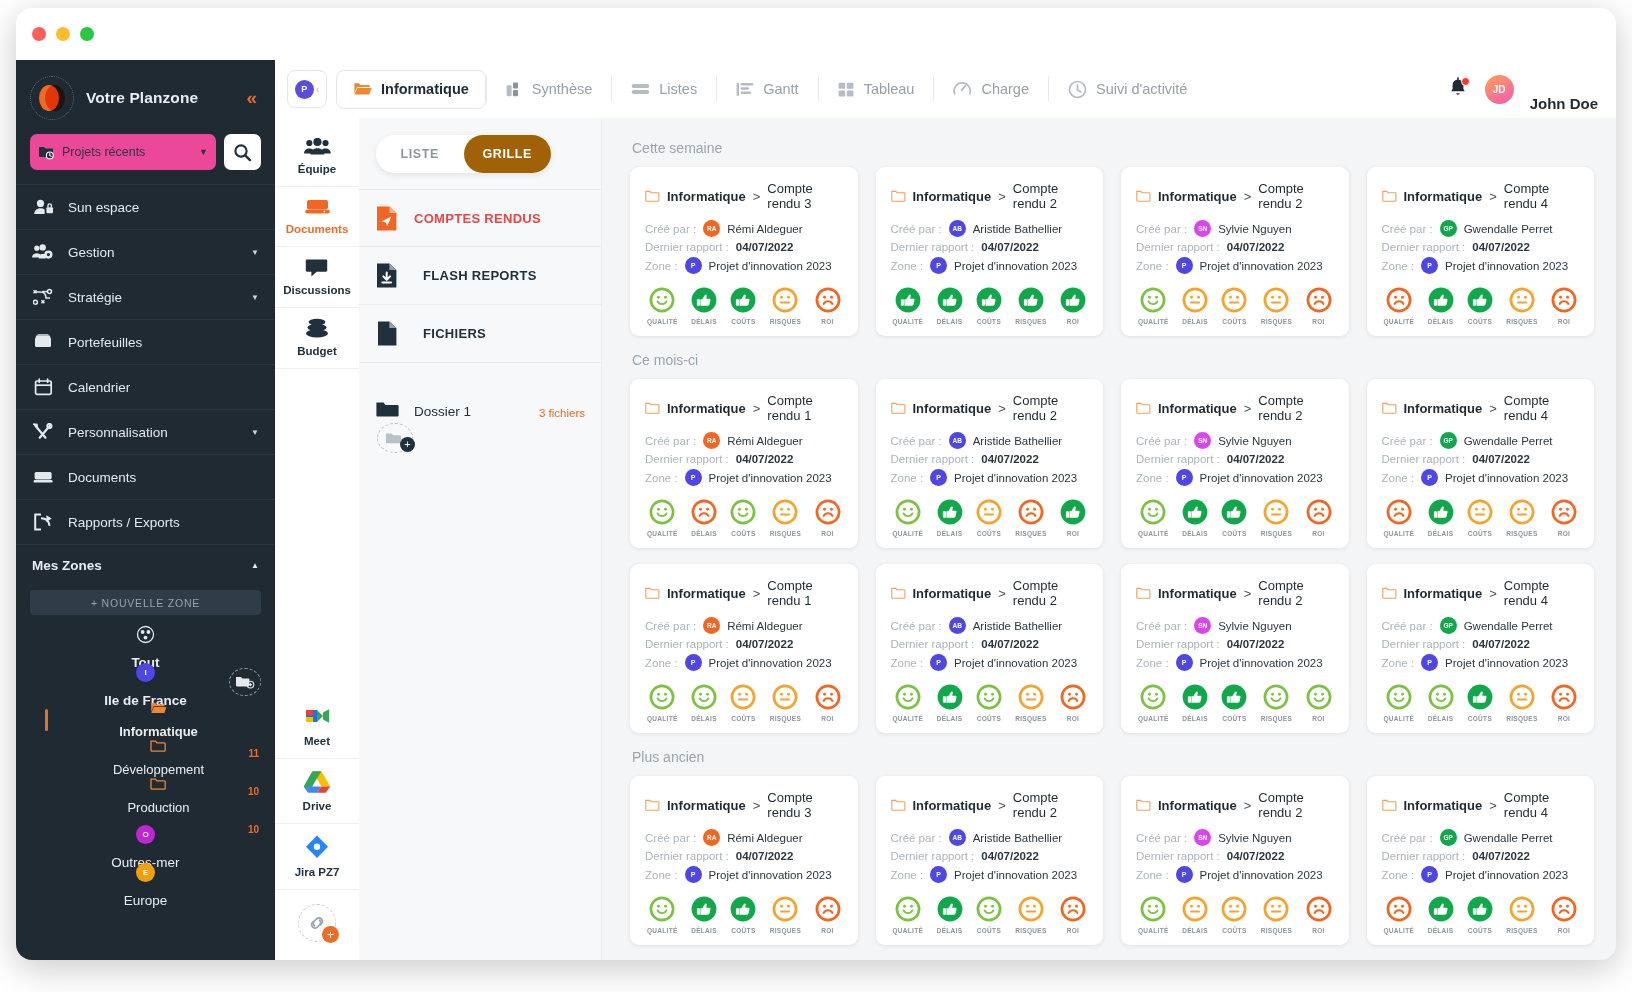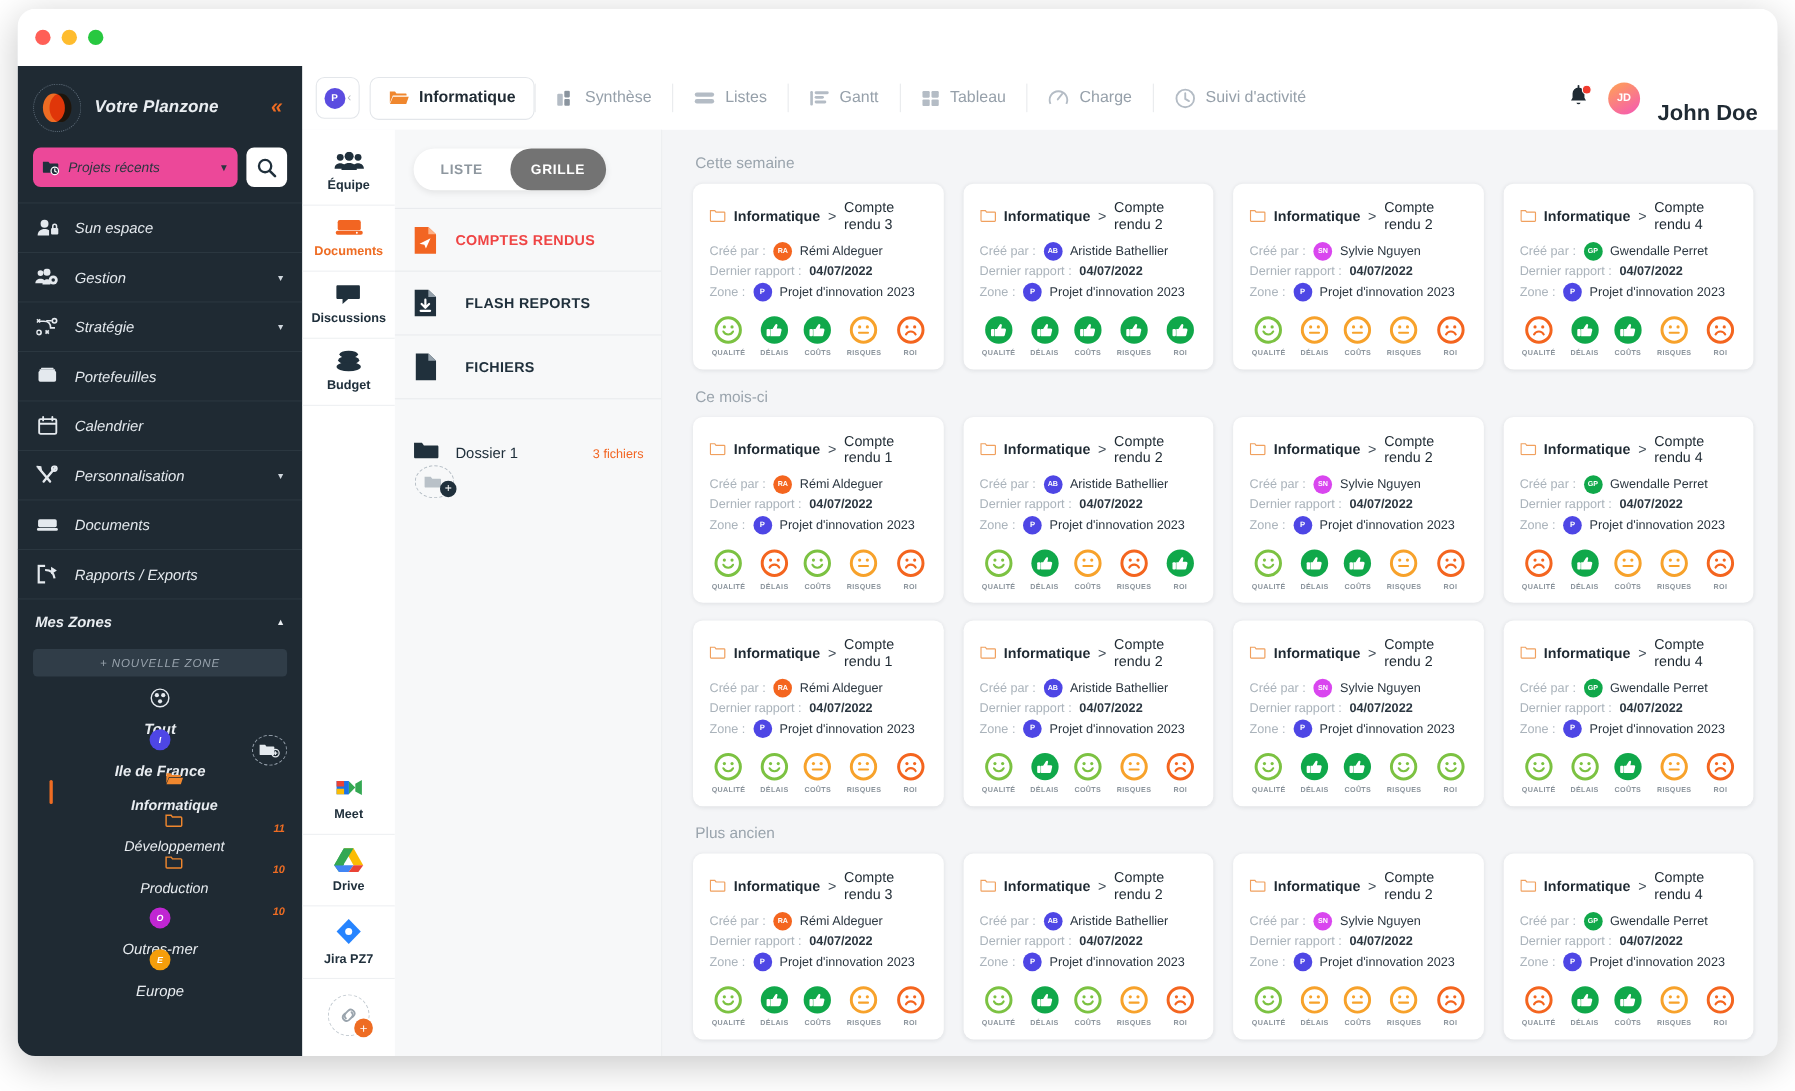--- a/index.html
+++ b/index.html
@@ -31,21 +31,20 @@
 
   .body-row { flex: 1; display: flex; min-height: 0; }
 
   
   .sidebar {
     width: 259px; flex: 0 0 259px;
     background: #1f2a33;
     color: #e9edf1;
     display: flex; flex-direction: column;
     overflow: hidden;
-    font-style: italic;
   }
   .brand { display: flex; align-items: center; padding: 16px 14px 14px 14px; }
   .brand-logo {
     width: 44px; height: 44px; border-radius: 50%;
     border: 1.5px dotted #5d6b78;
     display: flex; align-items: center; justify-content: center;
     position: relative; flex: 0 0 44px;
   }
   .logo-in { position: relative; width: 26px; height: 26px; }
   .logo-in::before, .logo-in::after {
@@ -144,21 +143,21 @@
   .bell .bdot {
     position: absolute; right: -1px; top: 0px; width: 9px; height: 9px;
     border-radius: 50%; background: #f03a2e; border: 1.5px solid #fff;
   }
   .avatar {
     width: 29px; height: 29px; border-radius: 50%;
     background: linear-gradient(150deg, #ffa452, #f557b6);
     color: #fff; font-size: 10px; font-weight: bold;
     display: flex; align-items: center; justify-content: center;
   }
-  .username { font-size: 20px; font-weight: bold; color: #1f2a33; margin-top: 28px; }
+  .username { font-size: 15px; font-weight: bold; color: #1f2a33; margin-top: 28px; }
 
   .content-row { flex: 1; display: flex; min-height: 0; }
 
   
   .rail {
     width: 84px; flex: 0 0 84px; background: #fff;
     display: flex; flex-direction: column; align-items: center;
     padding-top: 10px; overflow: hidden;
   }
   .rail-item {
@@ -190,21 +189,21 @@
     width: 175px; height: 38px; background: #fff; border-radius: 19px;
     display: flex; align-items: flex-start; box-shadow: 0 2px 7px rgba(0,0,0,.09);
     position: relative;
   }
   .toggle .opt {
     flex: 1; text-align: center; font-size: 12.5px; font-weight: bold;
     letter-spacing: .6px; color: #8e979f; cursor: pointer; z-index: 2;
     line-height: 38px;
   }
   .toggle .opt.on {
-    background: #737373; color: #fff; border-radius: 19px; height: 38px;
+    background: #a16207; color: #fff; border-radius: 19px; height: 38px;
   }
   .doc-item {
     display: flex; align-items: center; gap: 15px;
     height: 58px; padding: 0 16px; cursor: pointer;
     border-top: 1px solid #e9ebee; border-bottom: 1px solid #e9ebee;
     font-size: 13px; font-weight: bold; letter-spacing: .3px; color: #20303c;
   }
   .doc-item.active { color: #ef4444; }
   .doc-item + .doc-item { border-top: none; gap: 24px; }
   .folder-item {

